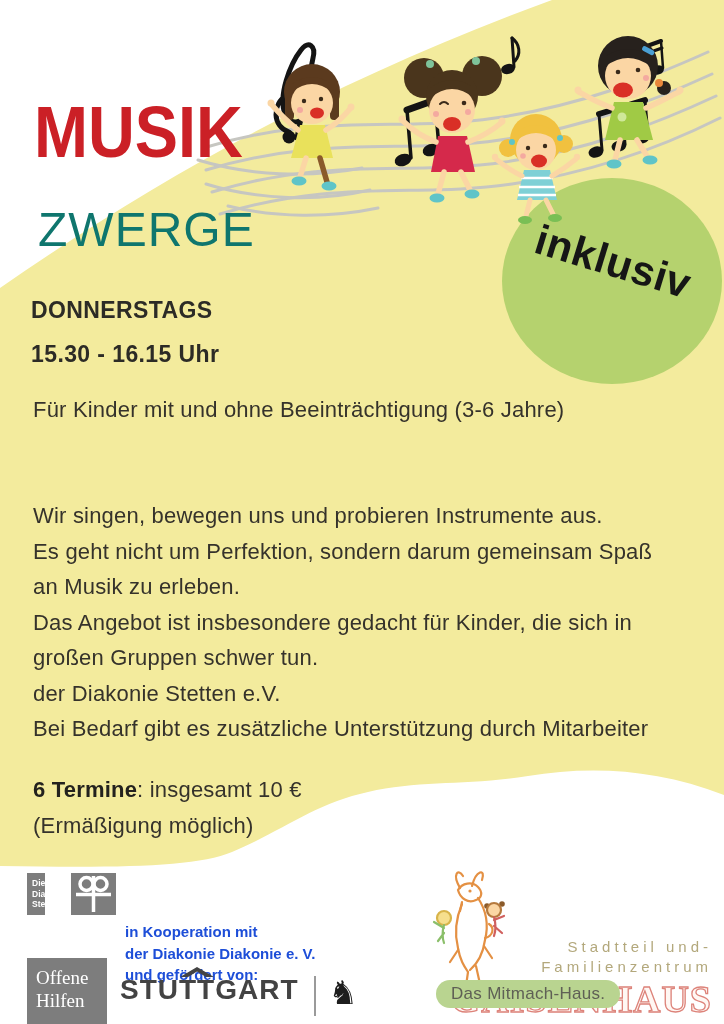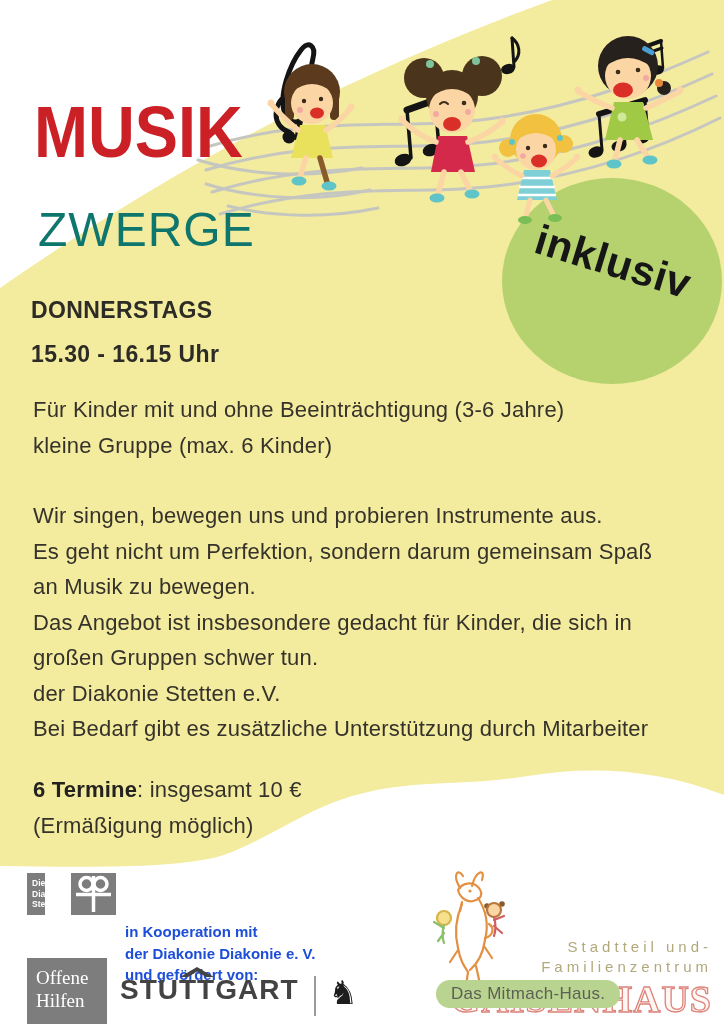--- a/index.html
+++ b/index.html
@@ -264,27 +264,26 @@
 </svg>
 
 <div class="abs title1">MUSIK</div>
 <div class="abs title2">ZWERGE</div>
 <div class="abs badge-label">inklusiv</div>
 <div class="abs sched day">DONNERSTAGS</div>
 <div class="abs sched time">15.30 - 16.15 Uhr</div>
 
 <div class="abs copy intro">
   <div>Für Kinder mit und ohne Beeinträchtigung (3-6 Jahre)</div>
-  <div>kleine Gruppe (max. 6 Kinder)</div>
 </div>
 
 <div class="abs copy desc">
   <div>Wir singen, bewegen uns und probieren Instrumente aus.</div>
   <div>Es geht nicht um Perfektion, sondern darum gemeinsam Spaß</div>
-  <div>an Musik zu bewegen.</div>
+  <div>an Musik zu erleben.</div>
   <div>Das Angebot ist insbesondere gedacht für Kinder, die sich in</div>
   <div>großen Gruppen schwer tun.</div>
   <div>der Diakonie Stetten e.V.</div>
   <div>Bei Bedarf gibt es zusätzliche Unterstützung durch Mitarbeiter</div>
 </div>
 
 <div class="abs copy price">
   <div><span class="b">6 Termine</span><span>: insgesamt 10 €</span></div>
   <div>(Ermäßigung möglich)</div>
 </div>

